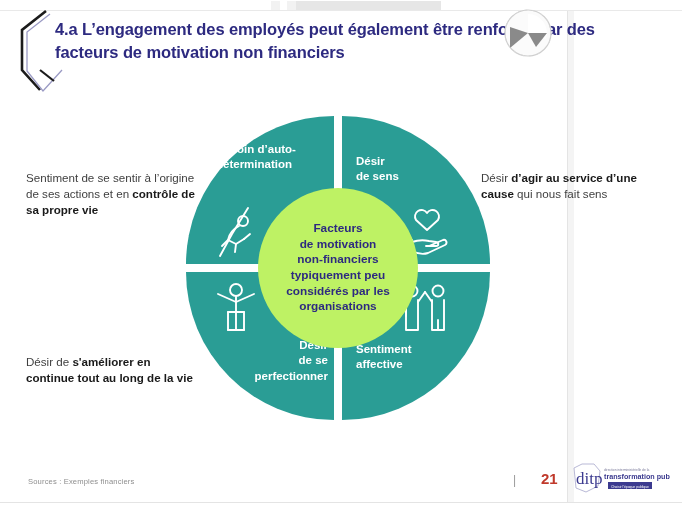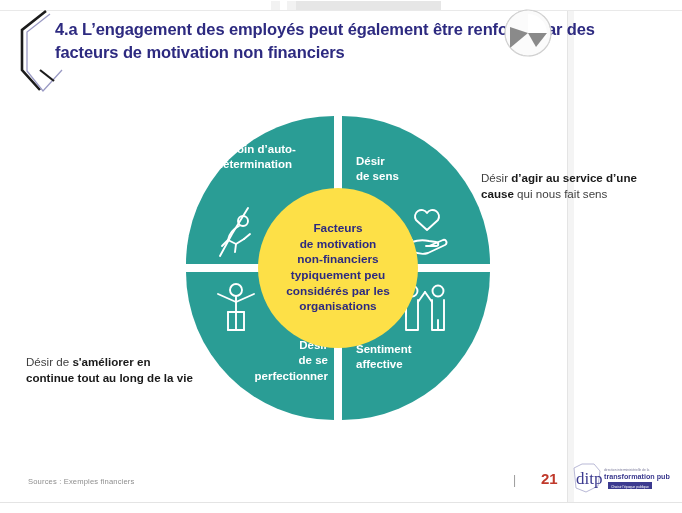--- a/index.html
+++ b/index.html
@@ -82,21 +82,21 @@
   .q-icon { position: absolute; }
   .ic-tl { left: 22px;  top: 88px;  width: 56px; height: 56px; }
   .ic-tr { left: 212px; top: 90px;  width: 56px; height: 56px; }
   .ic-bl { left: 22px;  top: 164px; width: 56px; height: 56px; }
   .ic-br { left: 210px; top: 164px; width: 58px; height: 56px; }
 
   .hub {
     position: absolute; left: 72px; top: 72px;
     width: 160px; height: 160px;
     border-radius: 50%;
-    background: #fde047;
+    background: #bef264;
     display: flex; align-items: center; justify-content: center;
   }
   .hub-text {
     color: #2d2a80;
     font-size: 11.8px;
     font-weight: bold;
     line-height: 1.33;
     text-align: center;
     white-space: pre-line;
     padding: 0 8px;
@@ -228,20 +228,23 @@
     <div class="hub">
       <div class="hub-text">Facteurs
 de motivation
 non-financiers
 typiquement peu
 considérés par les
 organisations</div>
     </div>
   </div>
 
+  <div class="callout c-tl">
+    <span>Sentiment de se sentir à l’origine de ses actions et en </span><b>contrôle de sa propre vie</b><span></span>
+  </div>
 
   <div class="callout c-bl">
     <span>Désir de </span><b>s'améliorer en continue tout au long de la vie</b><span></span>
   </div>
 
   <div class="callout c-tr">
     <span>Désir </span><b>d’agir au service d’une cause</b><span> qui nous fait sens</span>
   </div>
 
 

